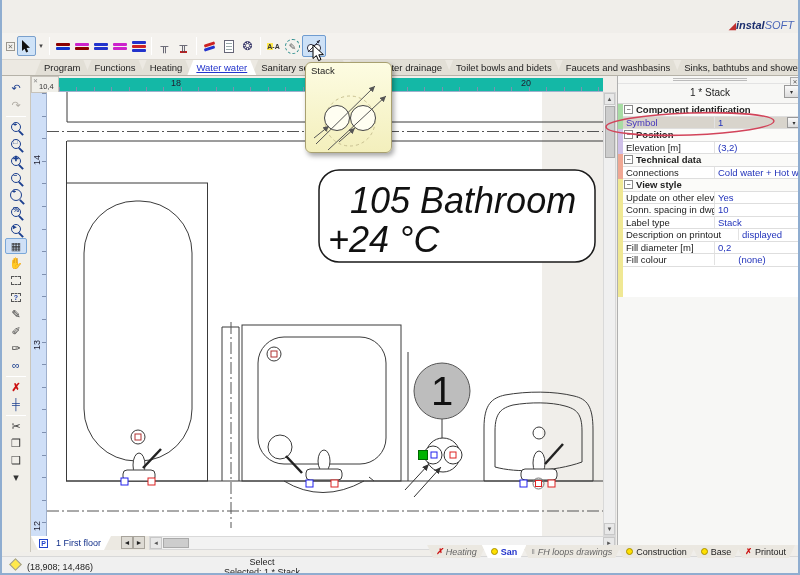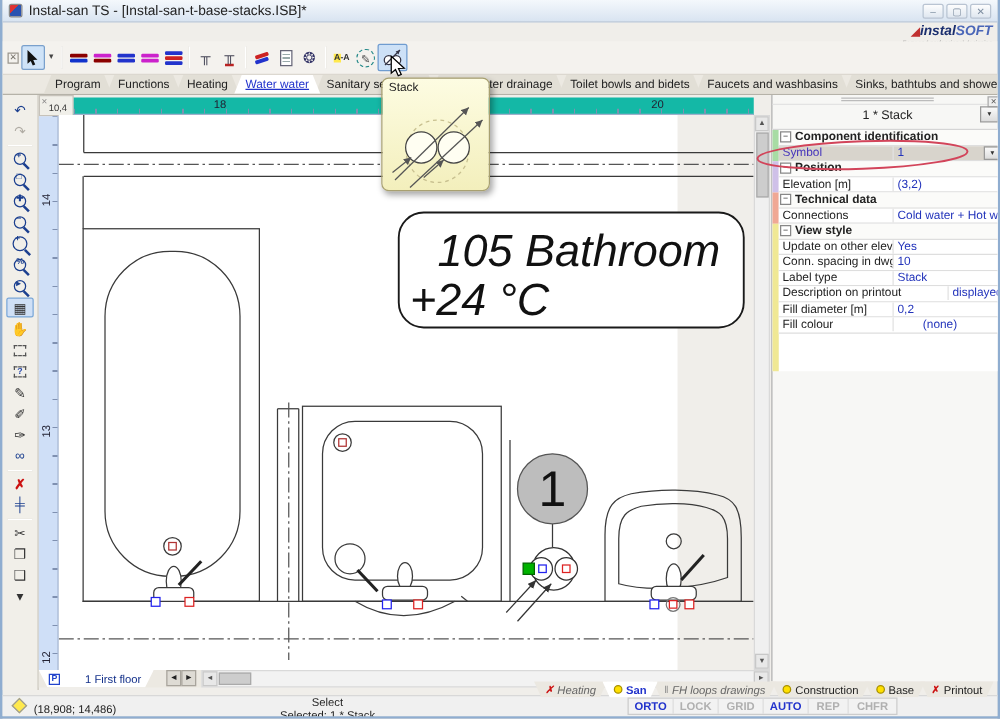--- a/index.html
+++ b/index.html
@@ -11,21 +11,21 @@
   padding:0 5px;background:linear-gradient(#f4f8fc,#d9e4f1);border-bottom:1px solid #b9c8da;font-size:11px}
 .appicon{width:11px;height:11px;background:linear-gradient(135deg,#d33 0 40%,#2a52b0 40% 100%);border:1px solid #888;border-radius:2px}
 .winbtns{margin-left:auto;display:flex;gap:2px}
 .winbtn{width:17px;height:12px;font-size:8px;line-height:11px;text-align:center;color:#7d8da0;
   background:linear-gradient(#fdfdfd,#dfe7f0);border:1px solid #b9c4d2;border-radius:2px}
 .menubar{position:absolute;left:0;top:18px;right:0;height:15px;display:flex;align-items:center;background:#f2f0ec;border-bottom:1px solid #e2ded6}
 .menuitem{padding:0 8px;font-size:11px}
 .logo{position:absolute;right:4px;top:20px;width:86px;text-align:right;line-height:10px}
 .logo .l1{font-size:11px;font-weight:bold;font-style:italic;color:#1b2e6e}
 .logo .l1 .tri{color:#c03030;font-style:normal;font-size:9px}
-.logo .l1 .soft{color:#4a66b8;font-weight:bold}
+.logo .l1 .soft{color:#4a66b8;font-weight:normal}
 .logo .l2{font-size:5px;color:#8a8a8a}
 .toolbar{position:absolute;left:0;top:33px;right:0;height:27px;display:flex;align-items:center;
   padding-left:2px;background:#f4f2ee;border-bottom:1px solid #dcd8d0}
 .tgrip{width:9px;height:9px;border:1px solid #9a968e;margin:0 2px;font-size:7px;line-height:7px;text-align:center;color:#77736b}
 .tbtn{width:19px;height:20px;display:flex;flex-direction:column;align-items:center;justify-content:center;gap:1px;border:1px solid transparent;border-radius:2px;font-size:11px}
 .tbtn.pressed{background:#cfe3f8;border-color:#7aa0cc}
 .tbtn.hot{background:#cde1f7;border:1px solid #6f9cd0;width:24px;height:22px}
 .tsep{width:1px;height:18px;background:#c9c5bd;border-right:1px solid #fff;margin:0 3px}
 .cbar{width:14px;height:3px;border-radius:1px}
 .combo{width:10px;height:20px;font-size:7px;line-height:20px;text-align:center;color:#444}
@@ -64,21 +64,21 @@
 .rleft::after{content:"";position:absolute;top:0;bottom:0;right:0;width:4px;
   background:repeating-linear-gradient(#7f90b0 0 1px,transparent 1px 22.6px)}
 .rllabel{position:absolute;left:1px;font-size:9px;color:#223;transform:rotate(-90deg)}
 .canvas{position:absolute;left:45px;top:92px;width:495px;height:444px;background:#fff}
 svg text{font-family:"Liberation Sans",sans-serif}
 
 .vsb{position:absolute;left:601px;top:92px;width:13px;height:444px;background:#f0f0f0;border:1px solid #d9d9d9}
 .vsb .a{position:absolute;left:0;width:11px;height:12px;background:#e8e8e8;border:1px solid #c8c8c8;font-size:6px;text-align:center;line-height:11px;color:#555}
 .vsb .thumb{position:absolute;left:1px;top:13px;width:10px;height:52px;background:#cycy;background:#cdcdcd;border:1px solid #aaa}
 .hrow{position:absolute;left:29px;top:536px;width:585px;height:14px;background:#ece9e2;display:flex;align-items:stretch}
-.ftab{display:flex;align-items:center;gap:20px;background:#fff;padding:0 10px 0 8px;font-size:9px;color:#13308a;
+.ftab{display:flex;align-items:center;gap:8px;background:#fff;padding:0 10px 0 8px;font-size:9px;color:#13308a;
   clip-path:polygon(0 0,100% 0,calc(100% - 7px) 100%,7px 100%)}
 .ficon{width:9px;height:9px;border:1px solid #2244cc;color:#2244cc;background:#fff;font-size:7px;font-weight:bold;line-height:8px;text-align:center}
 .navbtns{display:flex;margin-left:10px}
 .navbtn{width:12px;height:13px;background:#dedbd4;border:1px solid #a8a49c;font-size:7px;line-height:12px;text-align:center;color:#222}
 .hsb{flex:1;position:relative;background:#f2f2f2;border:1px solid #d9d9d9;margin-left:4px}
 .hsb .a{position:absolute;top:0;width:12px;height:12px;background:#e8e8e8;border:1px solid #c8c8c8;font-size:6px;line-height:11px;text-align:center;color:#555}
 .hsb .thumb{position:absolute;left:13px;top:1px;width:26px;height:10px;background:#cdcdcd;border:1px solid #aaa}
 
 .props{position:absolute;left:615px;top:76px;width:185px;height:469px;background:#f7f7f5;border-left:1px solid #b0b0b0}
 .pgrip{height:8px;border-bottom:1px solid #e3e3e3;position:relative}
@@ -121,29 +121,20 @@
 .diamond{position:absolute;left:9px;top:3px;width:9px;height:9px;background:#ffe94d;border:1px solid #999;transform:rotate(45deg)}
 .coords{position:absolute;left:25px;top:5px;font-size:9px;color:#222}
 .selinfo{position:absolute;left:160px;top:0;width:200px;text-align:center;font-size:9px;color:#222;line-height:9px}
 .selinfo div{margin-top:1px}
 </style>
 </head>
 <body>
 
 <div class="app">
 
-  <div class="titlebar">
-    <div class="appicon"></div>
-    <span>Instal-san TS - [Instal-san-t-base-stacks.ISB]*</span>
-    <div class="winbtns">
-      <span class="winbtn">–</span>
-      <span class="winbtn">▢</span>
-      <span class="winbtn">✕</span>
-    </div>
-  </div>
 
 
   <div class="logo">
     <div class="l1"><span class="tri">◢</span><span>instal</span><span class="soft">SOFT</span></div>
     <div class="l2">Easy and professional designing</div>
   </div>
 
   <div class="toolbar">
     <div class="tgrip">✕</div>
     <div class="tbtn pressed">
@@ -448,21 +439,21 @@
         </div>
         <div class="prow">
           <span class="lab">Conn. spacing in dwg.</span>
           <span class="val">10</span>
         </div>
         <div class="prow">
           <span class="lab">Label type</span>
           <span class="val">Stack</span>
         </div>
         <div class="prow">
-          <span class="lab" style="width:136px">Description on printout</span>
+          <span class="lab" style="width:116px">Description on printout</span>
           <span class="val">displayed</span>
         </div>
         <div class="prow">
           <span class="lab">Fill diameter [m]</span>
           <span class="val">0,2</span>
         </div>
         <div class="prow">
           <span class="lab">Fill colour</span>
           <span class="val center">(none)</span>
         </div>
@@ -516,28 +507,20 @@
     <span class="dtab">
         <span class="bulb"></span>
         <span>Base</span>
       </span>
     <span class="dtab">
         <span class="xg">✗</span>
         <span>Printout</span>
       </span>
   </div>
 
-  <div class="modes">
-    <span class="mode on">ORTO</span>
-    <span class="mode">LOCK</span>
-    <span class="mode">GRID</span>
-    <span class="mode on">AUTO</span>
-    <span class="mode" style="width:32px">REP</span>
-    <span class="mode" style="width:38px;border-right:none">CHFR</span>
-  </div>
 
   <div class="statusbar">
     <div class="diamond"></div>
     <div class="coords">(18,908; 14,486)</div>
     <div class="selinfo">
       <div>Select</div>
       <div>Selected: 1 * Stack</div>
     </div>
   </div>
 

